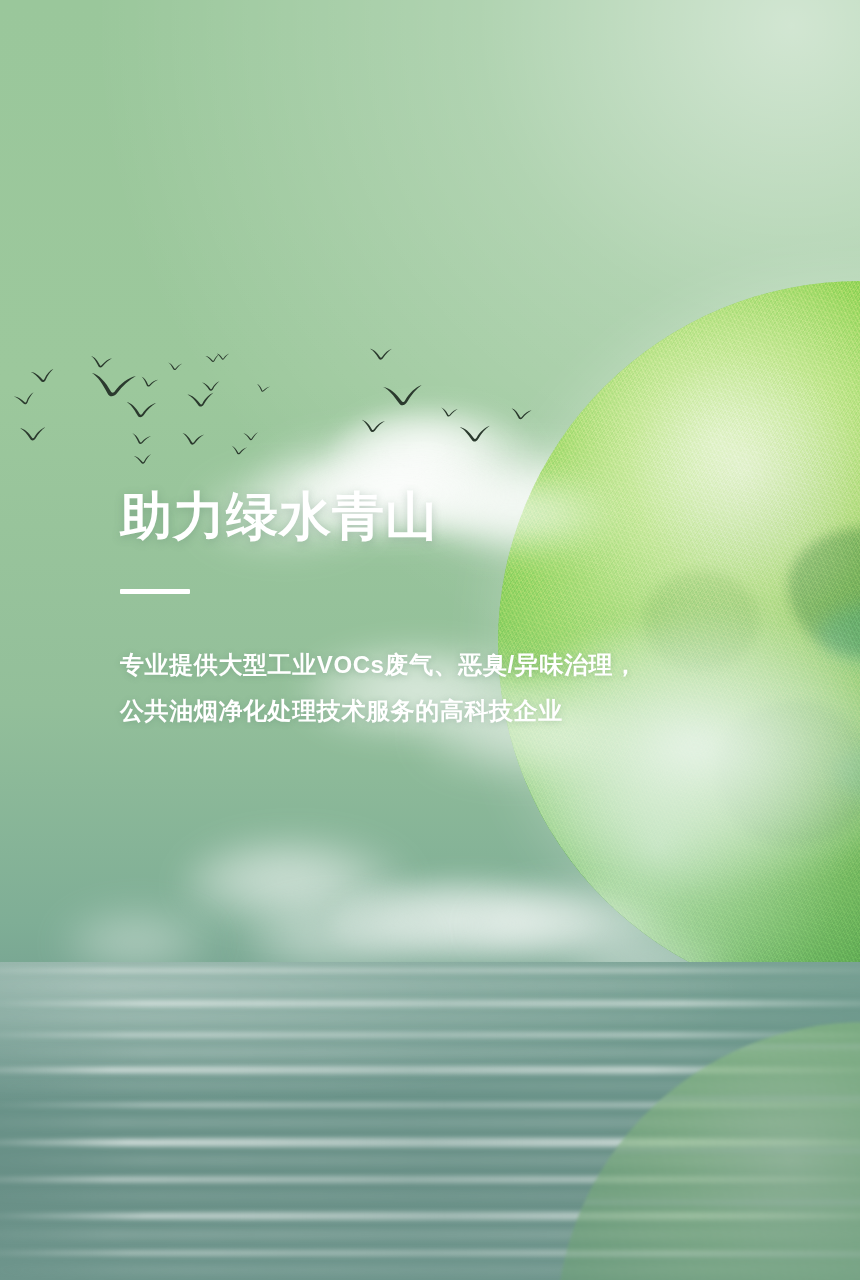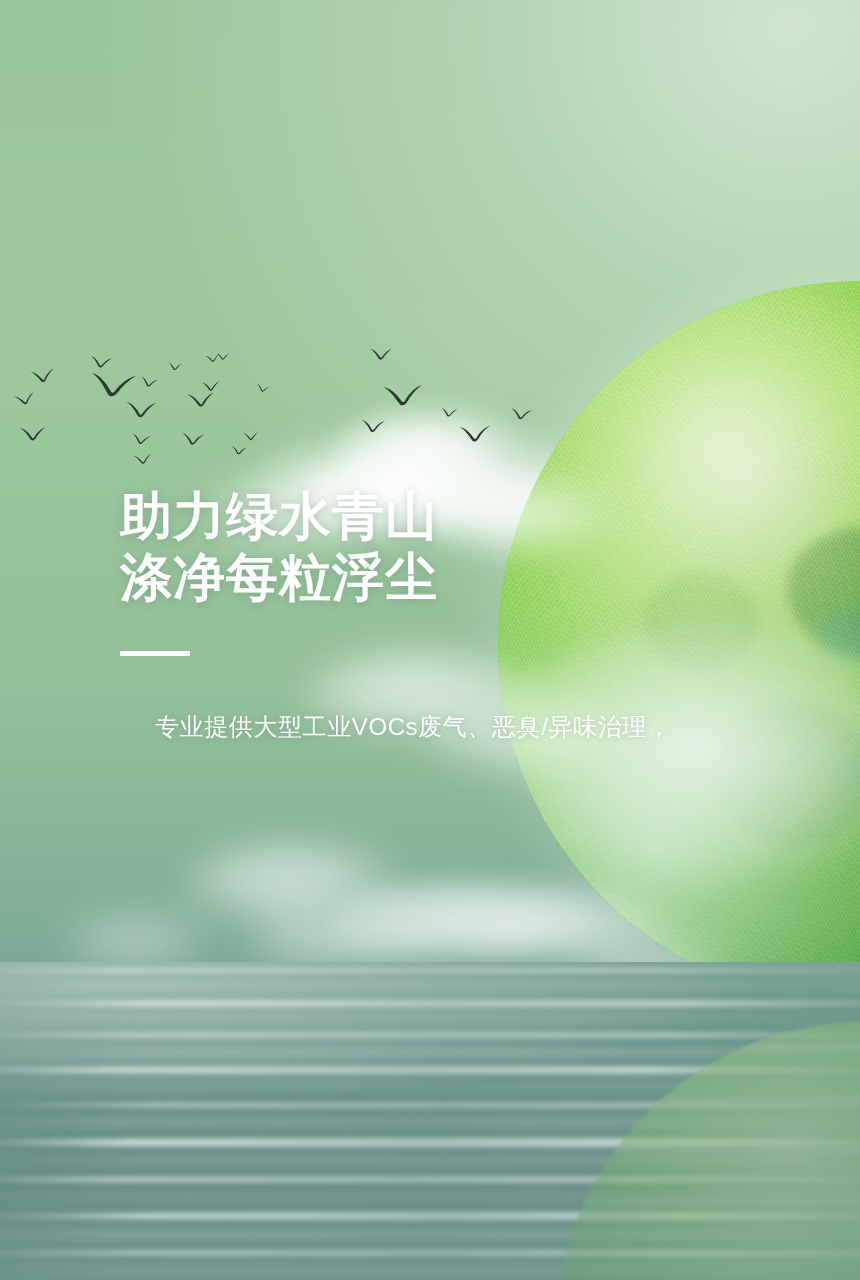--- a/index.html
+++ b/index.html
@@ -184,26 +184,25 @@
   .divider {
     margin-top:42px;
     width:70px; height:5px;
     background:#ffffff;
     border-radius:1px;
   }
   .subtitle {
     margin-top:50px;
     color:#ffffff;
     font-size:24px;
-    font-weight:400;
+    font-weight:700;
     line-height:1.72;
     letter-spacing:.6px;
     text-shadow:0 1px 6px rgba(70,110,90,0.28);
     white-space:nowrap;
-    margin-left:35px;
   }
 </style>
 </head>
 <body>
 
 <div id="banner">
 
   <div class="sky-tint"></div>
 
   <div class="rays" id="rays"></div>
@@ -346,18 +345,18 @@
   </div>
 
   <div class="reflection">
     <div class="grass-texture"></div>
     <div class="refl-waves"></div>
     <div class="refl-tint"></div>
   </div>
 
   <div class="content">
     <div class="headline">助力绿水青山</div>
-    <div class="headline">涤净每粒浮尘</div>
     <div class="divider"></div>
     <div class="subtitle">专业提供大型工业VOCs废气、恶臭/异味治理，</div>
+    <div class="subtitle" style="margin-top:4px;">公共油烟净化处理技术服务的高科技企业</div>
   </div>
 
 </div>
 
 </body></html>

